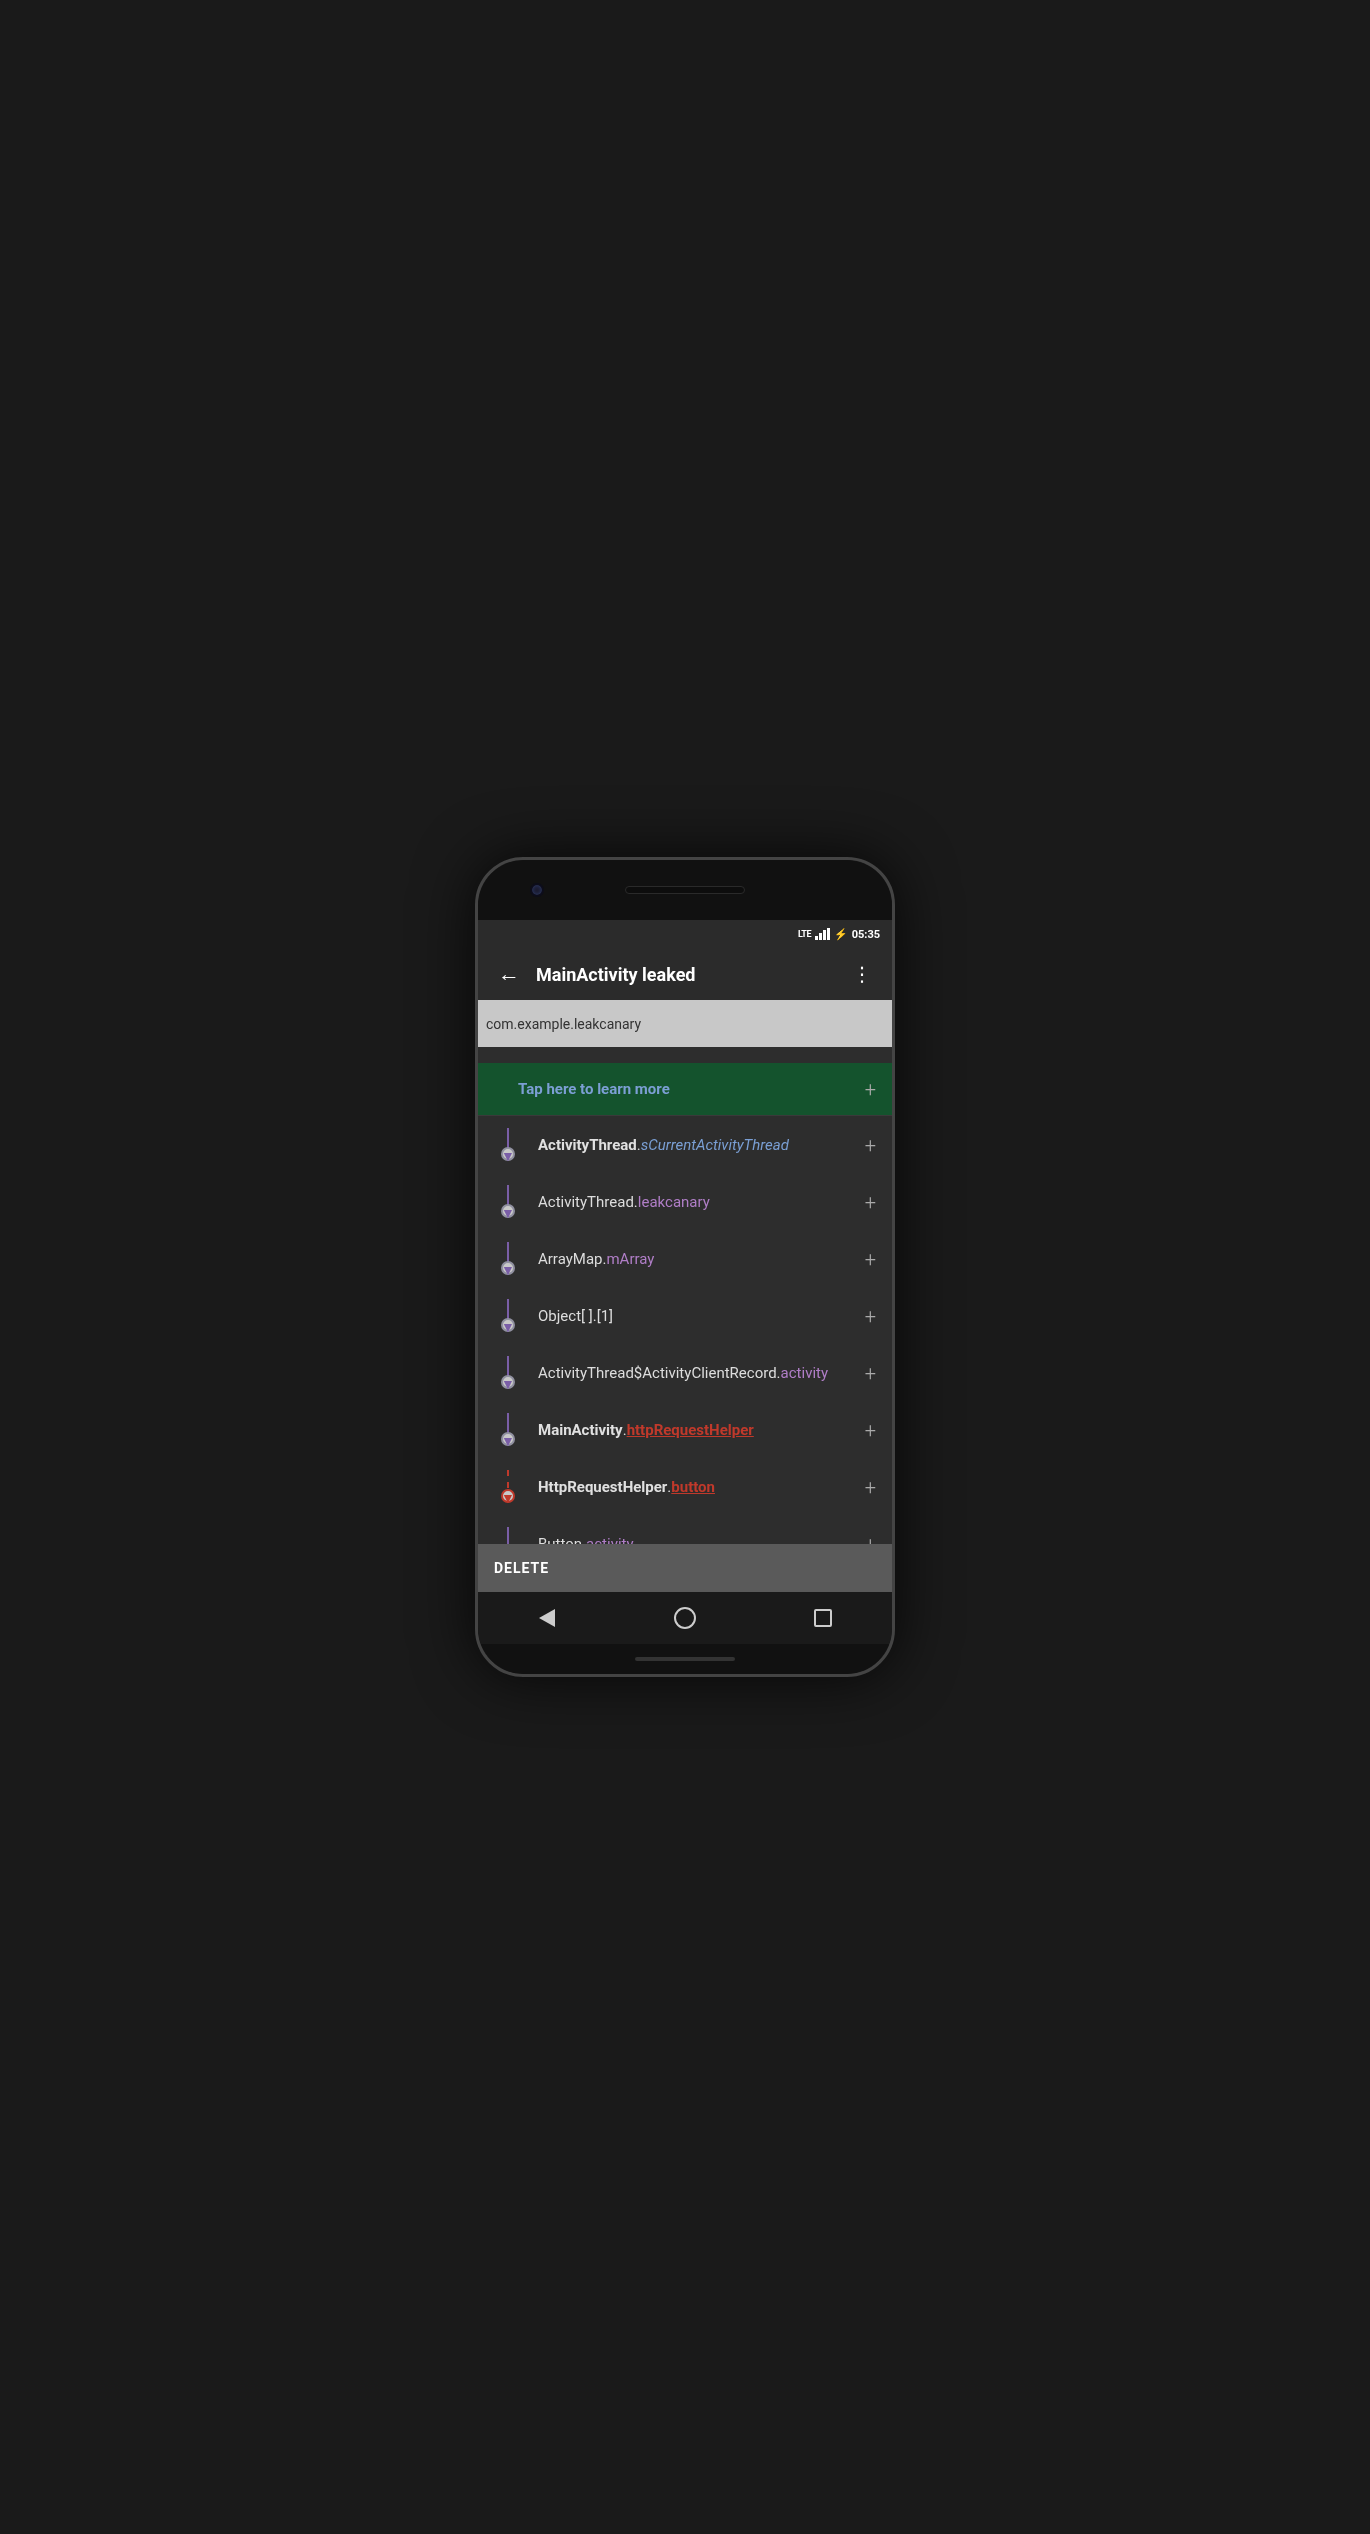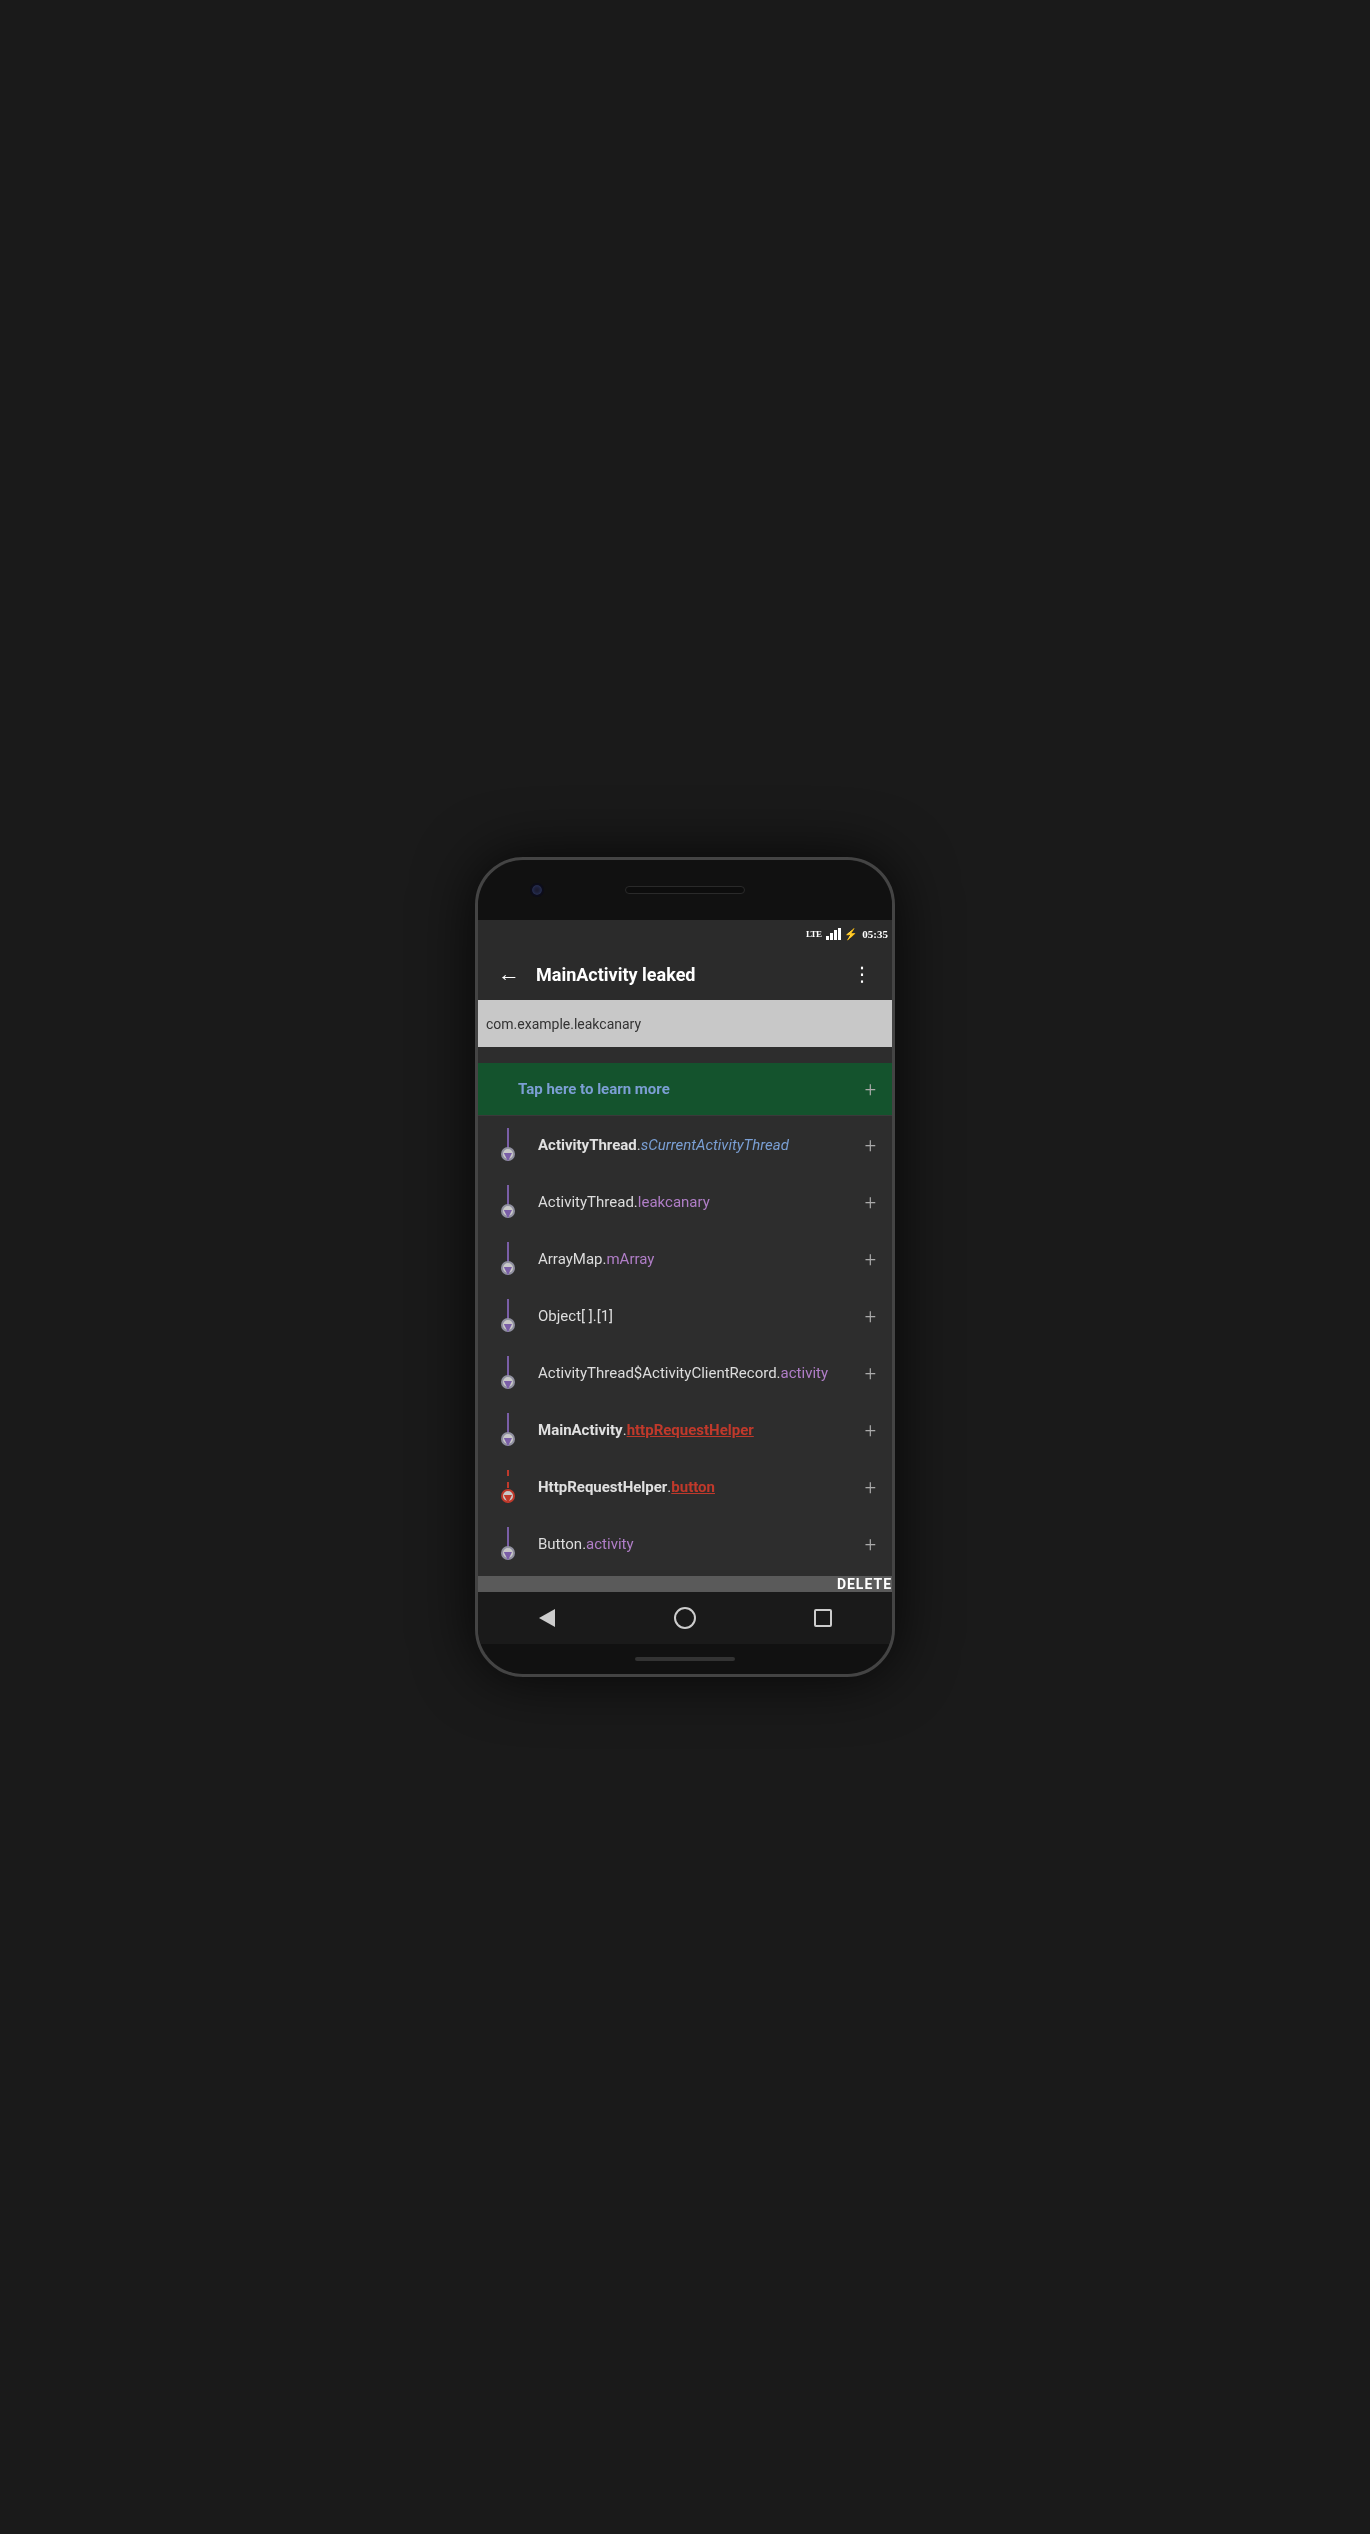--- a/index.html
+++ b/index.html
@@ -90,23 +90,22 @@
       border: 1px solid #2a2a2a;
     }
 
     
     .status-bar {
       background: #2b2b2b;
       height: 28px;
       display: flex;
       align-items: center;
       justify-content: flex-end;
-      padding: 0 4px;
-      flex-shrink: 0;
-      font-family: Liberation Serif, serif;
+      padding: 0 12px;
+      flex-shrink: 0;
     }
 
     .status-icons {
       display: flex;
       align-items: center;
       gap: 4px;
       color: white;
       font-size: 11px;
       font-weight: bold;
     }
@@ -304,22 +303,22 @@
 
     .trace-text .bold-class {
       font-weight: bold;
       color: #e0e0e0;
     }
 
     
     .delete-btn {
       background: #5a5a5a;
       color: white;
-      text-align: right;
-      padding: 0;
+      text-align: left;
+      padding: 16px;
       font-size: 14px;
       font-weight: bold;
       letter-spacing: 1px;
       cursor: pointer;
       flex-shrink: 0;
     }
 
     
     .bottom-nav {
       background: #1a1a1a;

